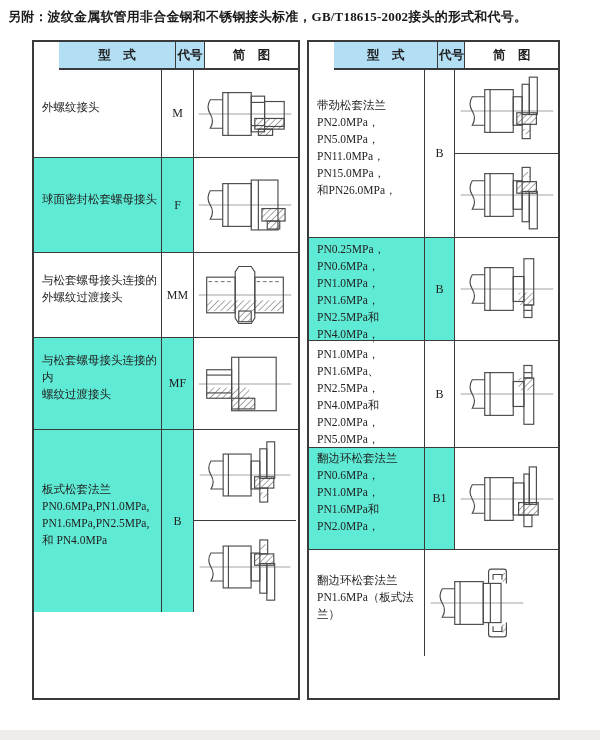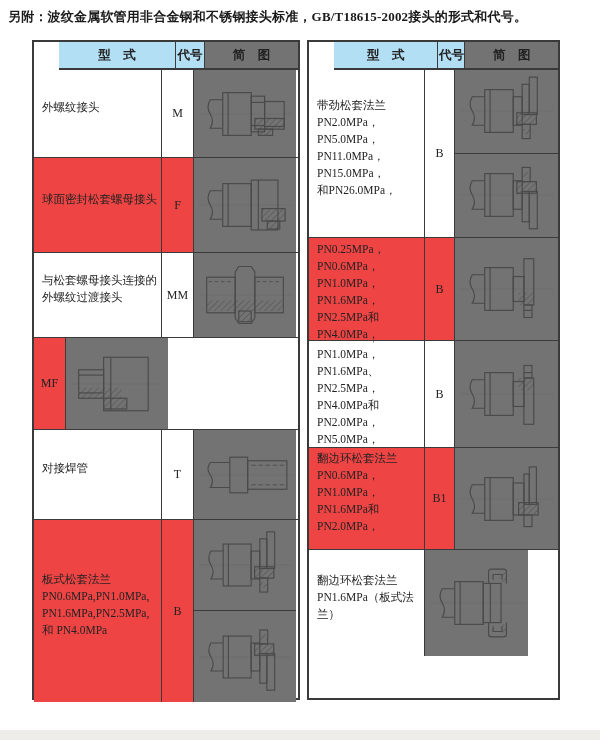--- a/index.html
+++ b/index.html
@@ -15,25 +15,25 @@
   .td{box-sizing:border-box;border-right:1px solid #3a3a3a;display:flex;align-items:center;justify-content:center;overflow:hidden;}
   .td:last-child{border-right:none;}
   .c-type{justify-content:flex-start;padding:4px 4px 16px 8px;}
   .thead .c-type{justify-content:center;padding:0;}
   .tbl-left .c-type{width:128px;}
   .tbl-left .c-code{width:32px;}
   .tbl-left .c-diag{width:102px;}
   .tbl-right .c-type{width:116px;}
   .tbl-right .c-code{width:30px;}
   .tbl-right .c-diag{width:103px;}
-  .hl{background:#ef4444;}
+  .hl{background:#5eead4;}
   .hd{font-size:12.5px;font-weight:bold;color:#222;}
   .type-text{font-size:11.5px;line-height:17px;color:#222;white-space:pre-line;}
   .code-text{font-size:12px;color:#222;}
-  .c-diag{flex-direction:column;padding:0;background:#737373;}
+  .c-diag{flex-direction:column;padding:0;background:#ffffff;}
   .diag-split{width:100%;height:50%;display:flex;align-items:center;justify-content:center;box-sizing:border-box;}
   .diag-split.first{border-bottom:1px solid #3a3a3a;}
   svg.diag{display:block;}
   .bottom-edge{position:absolute;left:0;bottom:0;width:600px;height:10px;background:#efedea;}
   .defs-holder{position:absolute;width:0;height:0;overflow:hidden;}
 </style>
 </head>
 <body>
 
 <div class="defs-holder">
@@ -237,43 +237,34 @@
           <span class="code-text">MM</span>
         </div>
       <div class="td c-diag">
           <svg class="diag" width="98" height="74">
             <use href="#sym-mm"></use>
           </svg>
         </div>
     </div>
 
     <div class="tr" style="height:92px">
+      <div class="td c-type hl">
+          <span class="type-text">与松套螺母接头连接的内
+螺纹过渡接头</span>
+        </div>
       <div class="td c-code hl">
           <span class="code-text">MF</span>
         </div>
       <div class="td c-diag">
           <svg class="diag" width="98" height="76">
             <use href="#sym-mf"></use>
           </svg>
         </div>
     </div>
 
-    <div class="tr" style="height:90px">
-      <div class="td c-type">
-          <span class="type-text">对接焊管</span>
-        </div>
-      <div class="td c-code">
-          <span class="code-text">T</span>
-        </div>
-      <div class="td c-diag">
-          <svg class="diag" width="98" height="74">
-            <use href="#sym-t"></use>
-          </svg>
-        </div>
-    </div>
 
     <div class="tr" style="height:182px">
       <div class="td c-type hl">
           <span class="type-text">板式松套法兰
 PN0.6MPa,PN1.0MPa,
 PN1.6MPa,PN2.5MPa,
 和 PN4.0MPa</span>
         </div>
       <div class="td c-code hl">
           <span class="code-text">B</span>

